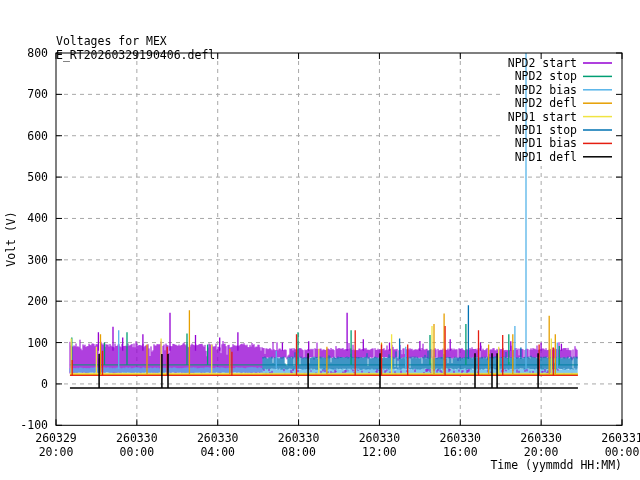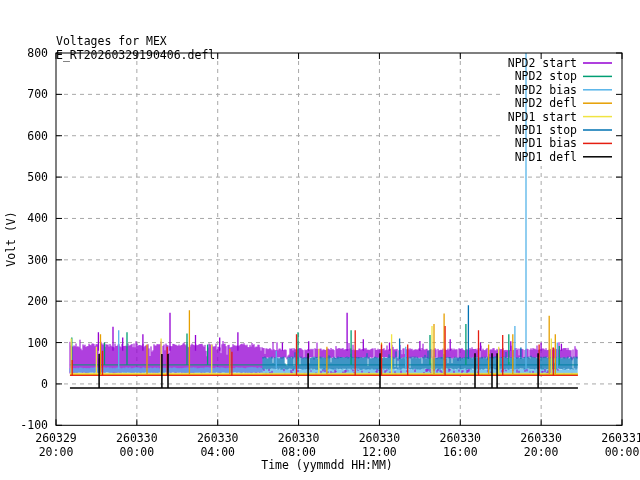--- a/index.html
+++ b/index.html
@@ -1,20 +1,20 @@
 <!DOCTYPE html>
 <html><head>
 <meta charset="utf-8">
 <style>
   html,body{margin:0;padding:0;background:#fff;}
   .screen{position:relative;width:640px;height:480px;background:#ffffff;overflow:hidden;
           font-family:"DejaVu Sans Mono",monospace;font-size:11.5px;color:#000;}
   .abs{position:absolute;}
   .title-block{left:56px;width:566px;top:7px;line-height:13.5px;margin-top:28px;}
-  .xlabel{left:44px;width:566px;top:458px;text-align:center;}
+  .xlabel{left:56px;width:566px;top:458px;text-align:right;}
   .ylabel{left:-89px;top:232px;width:200px;height:14px;text-align:center;
           transform:rotate(-90deg);}
   svg{position:absolute;left:0;top:0;}
   svg text{font-family:"DejaVu Sans Mono",monospace;font-size:11.5px;fill:#000;}
   .grid{stroke:#a8a8a8;stroke-dasharray:4 4;stroke-width:1;fill:none;}
 </style>
 </head>
 <body>
 
 <div class="screen">

